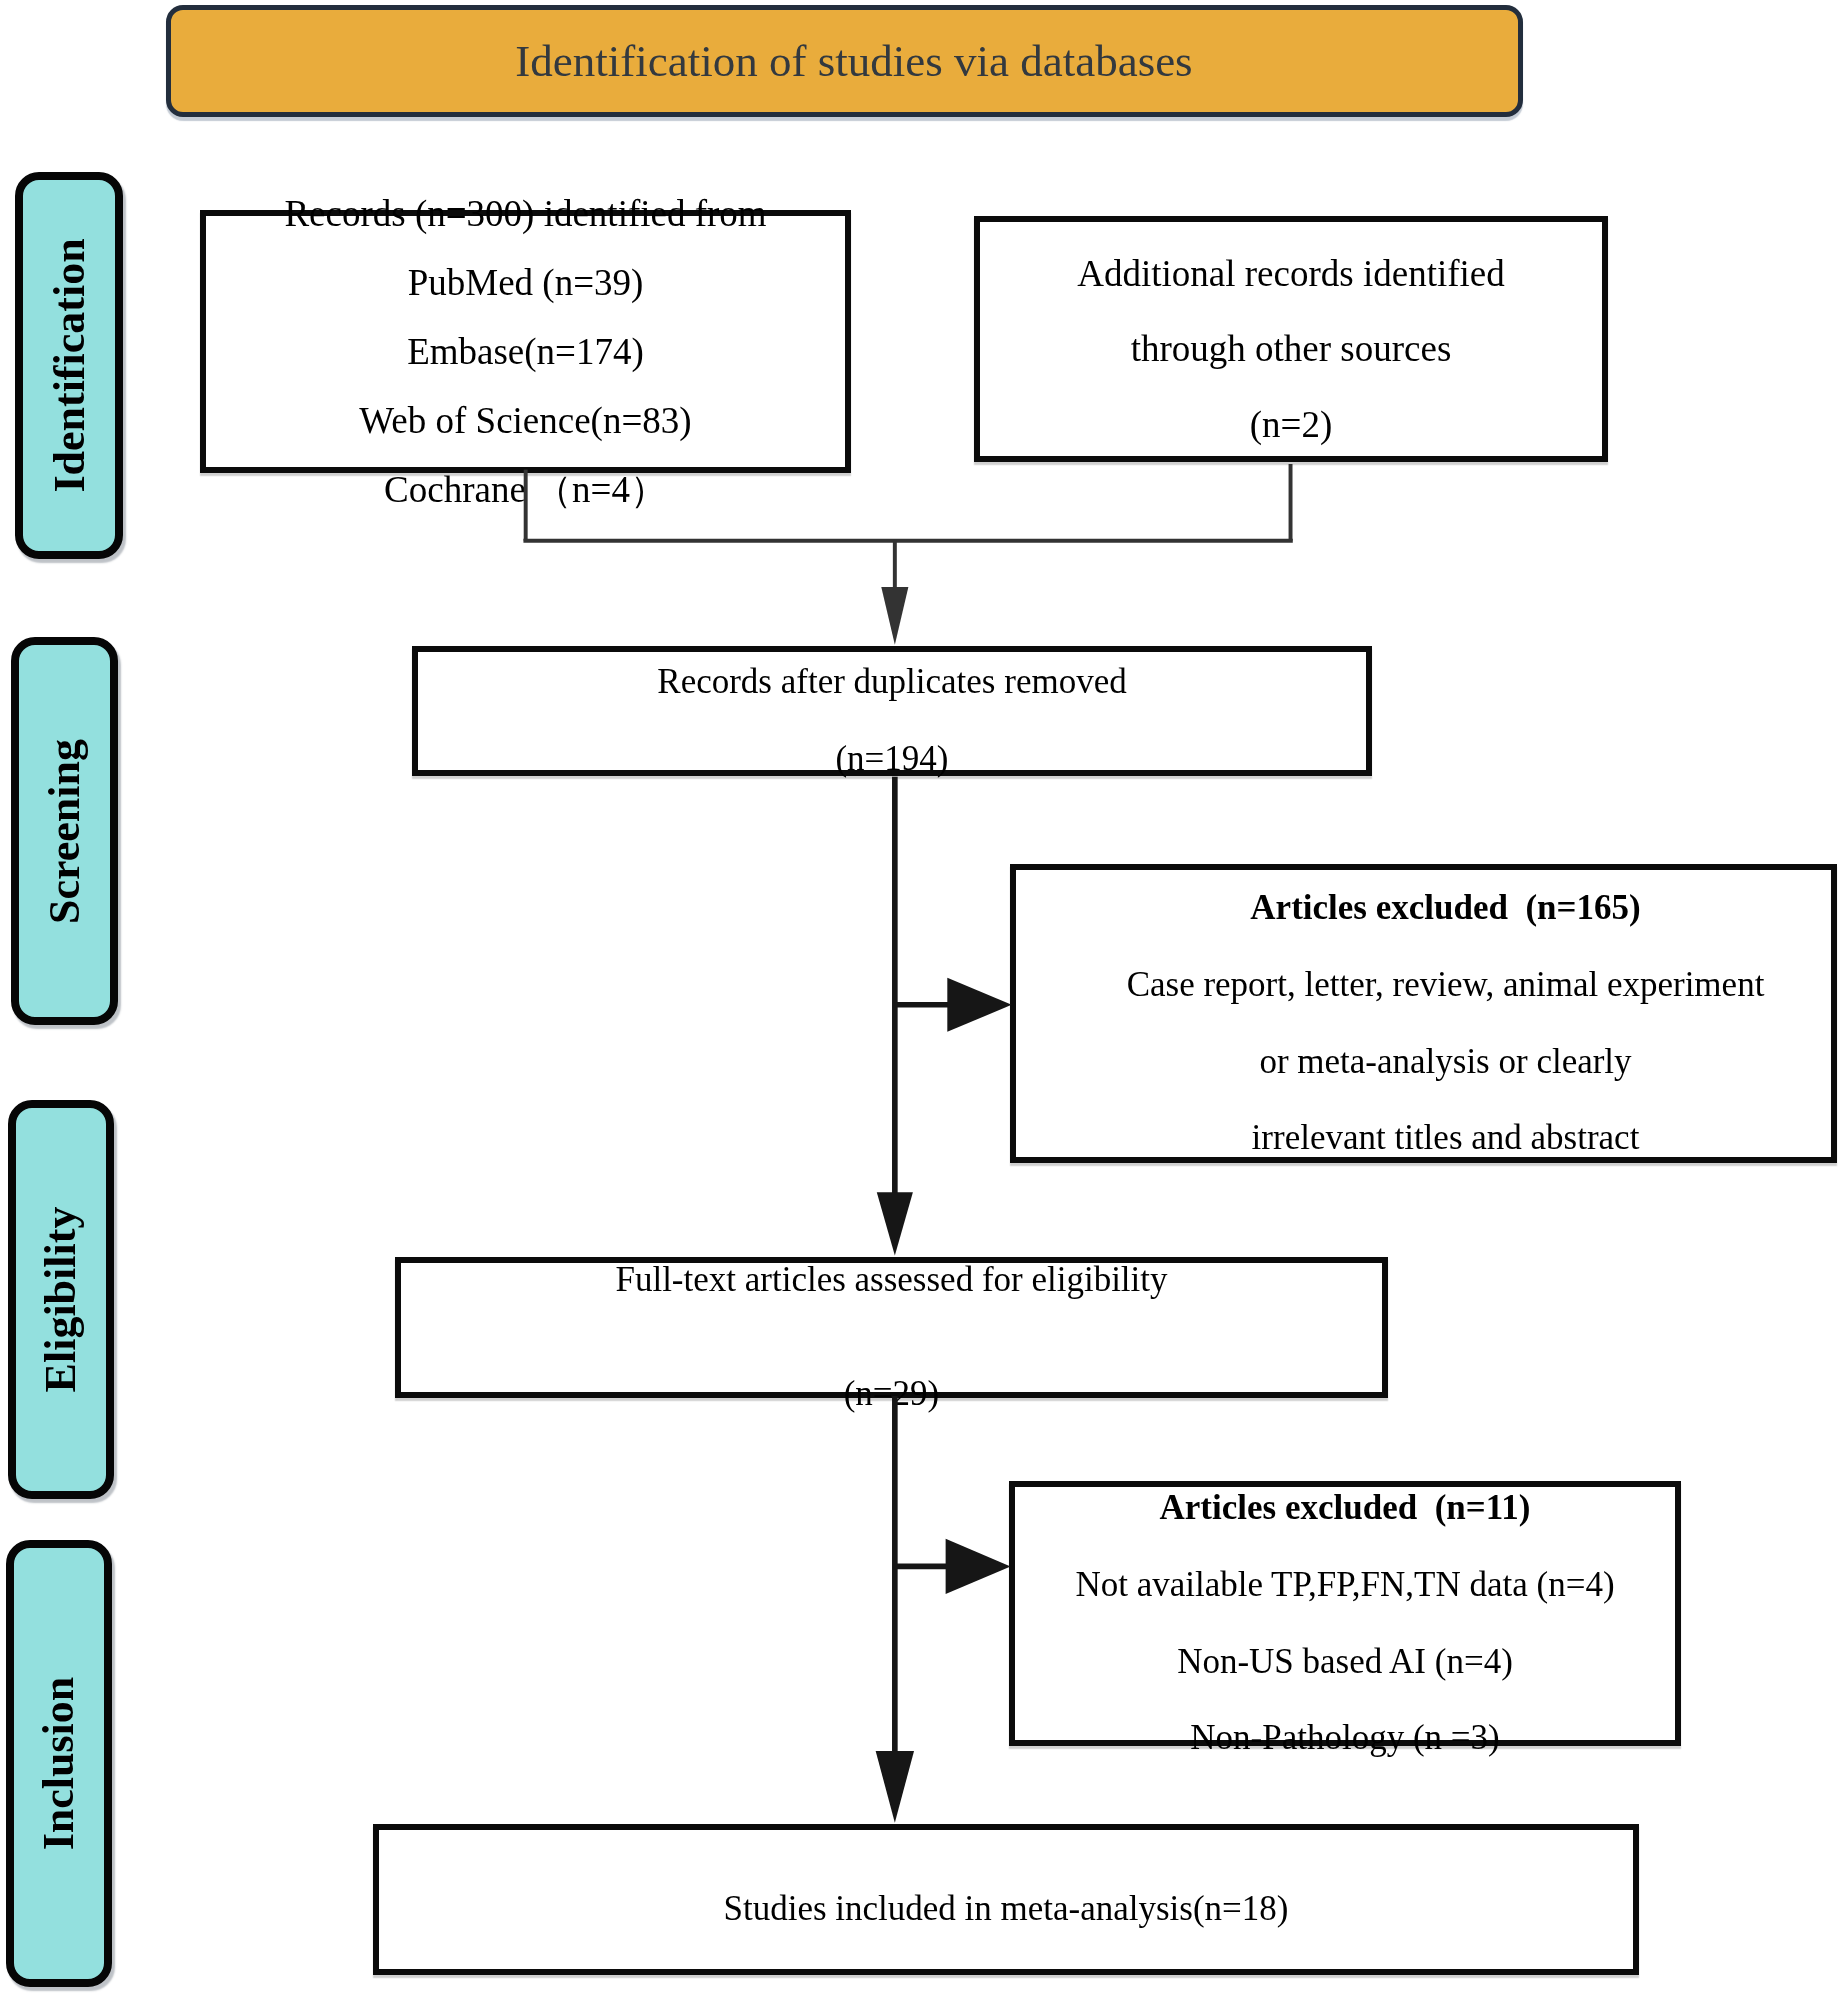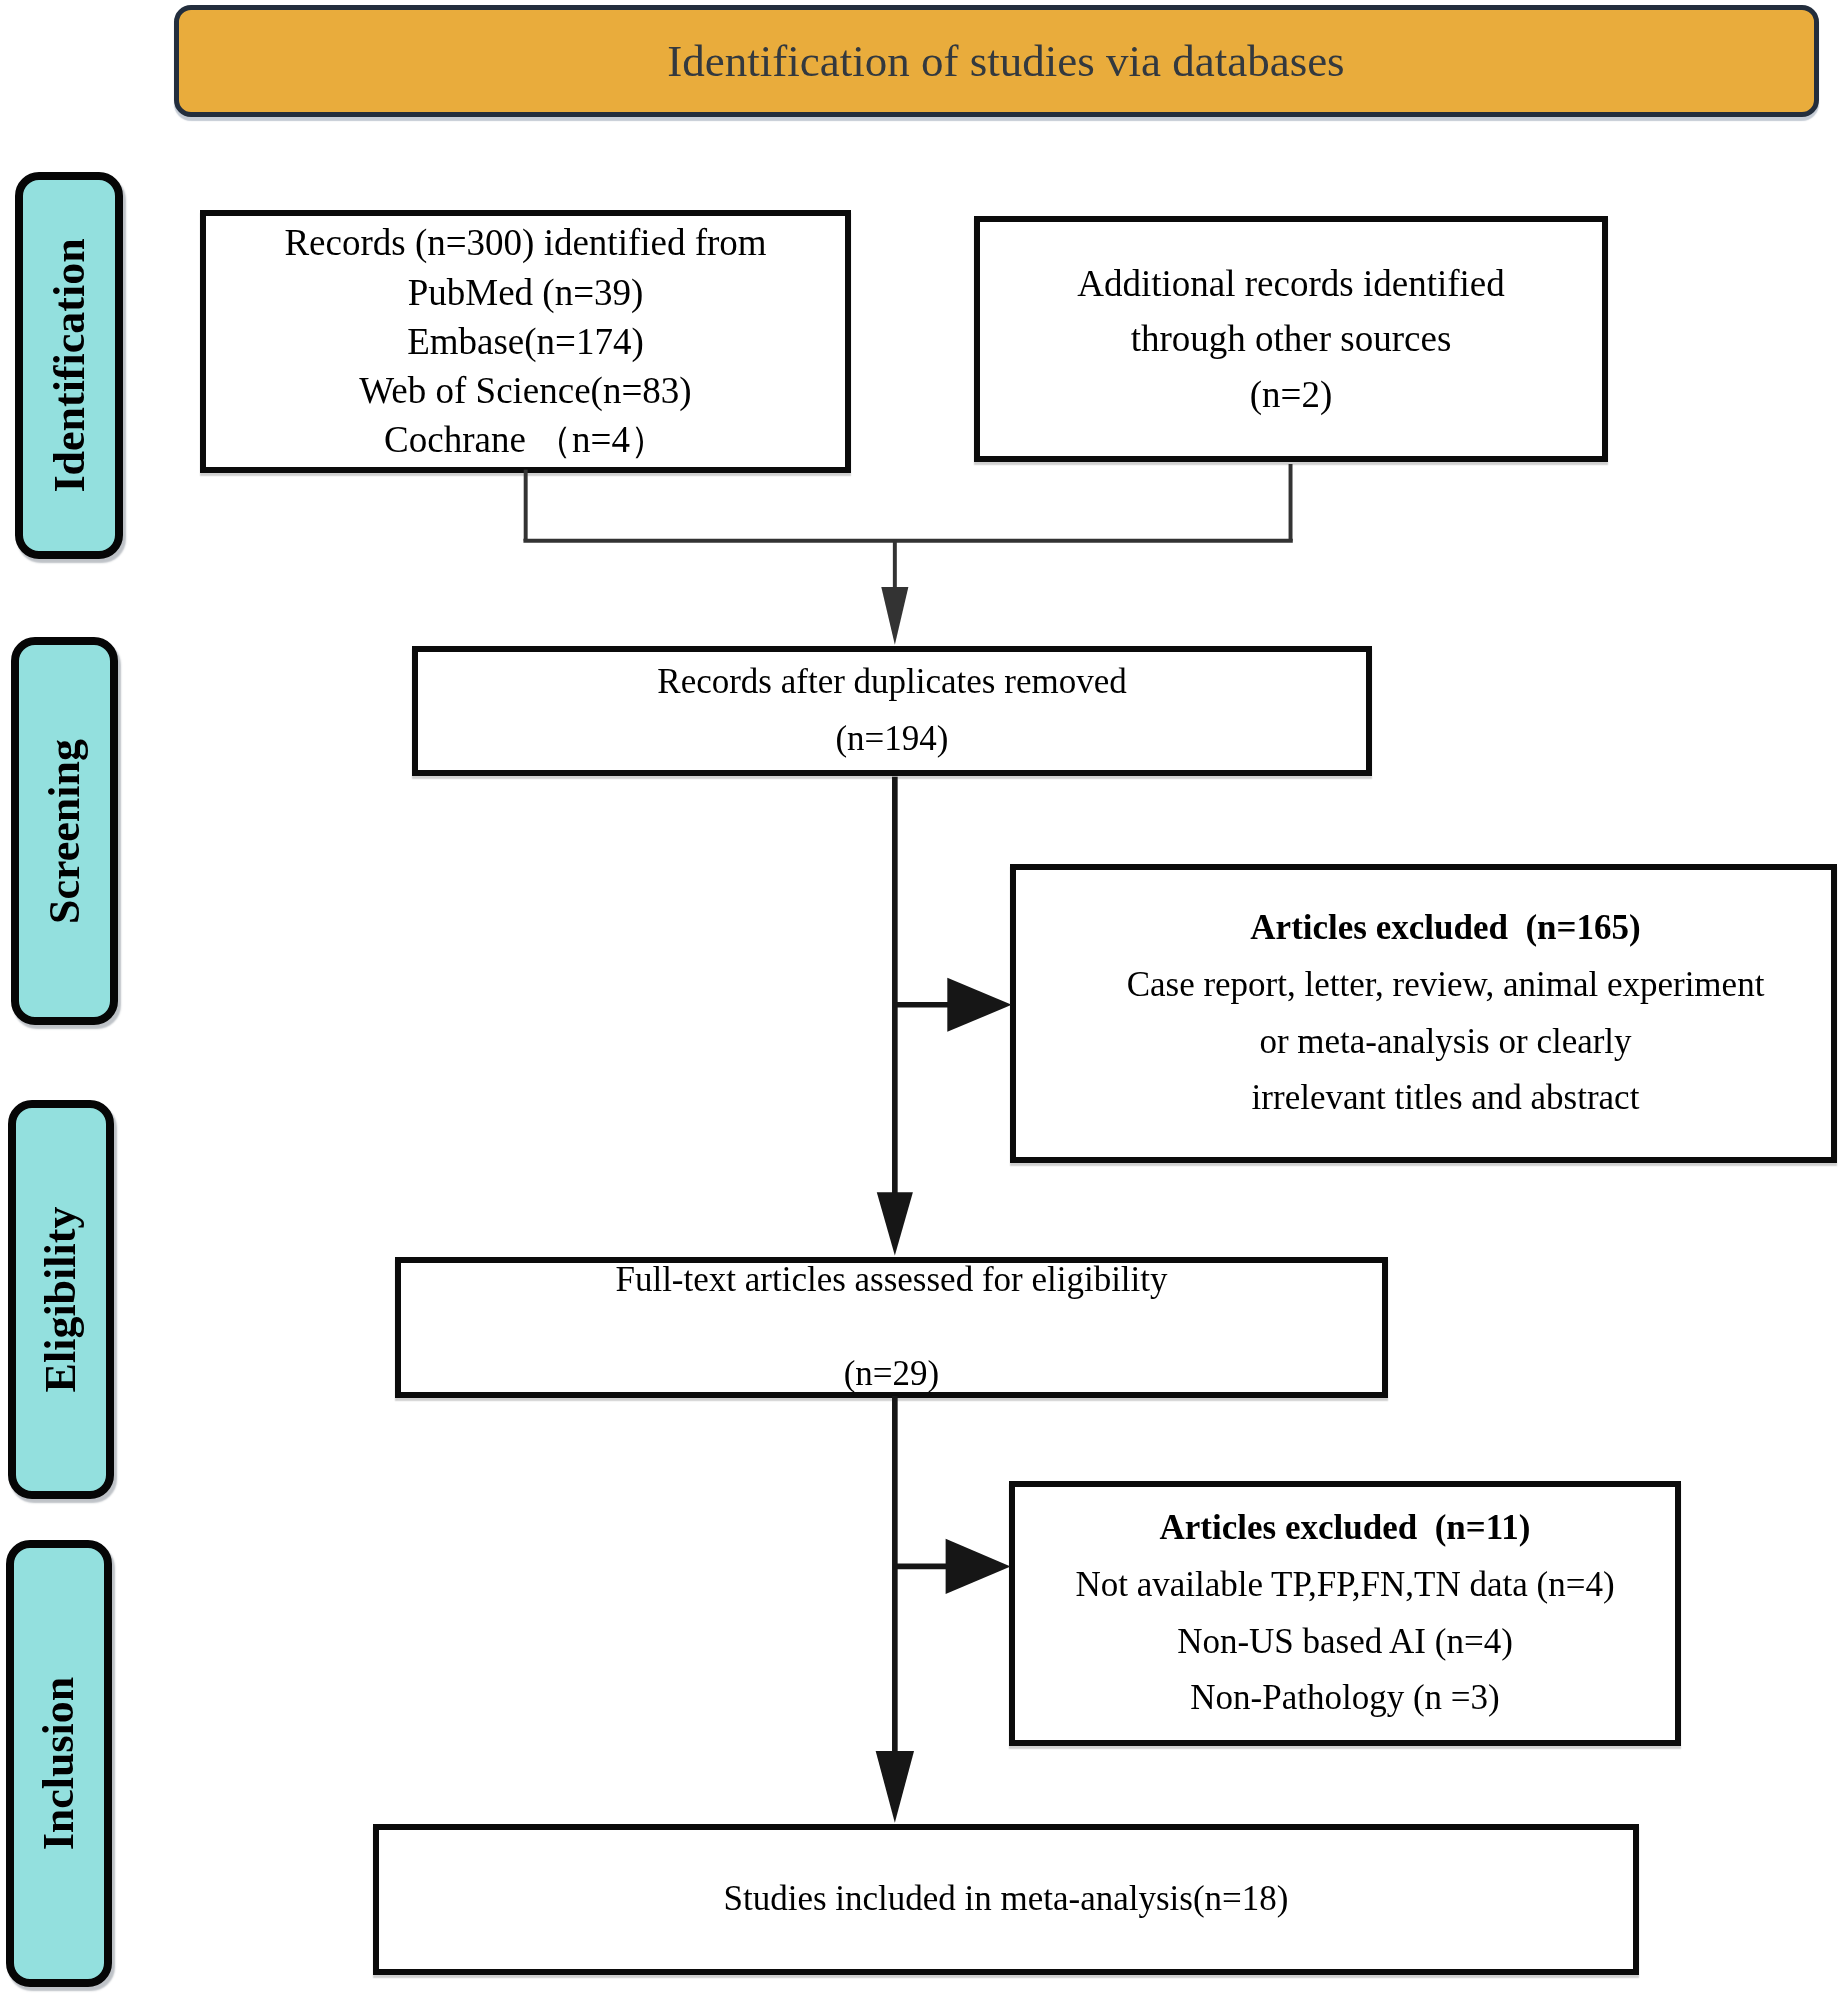--- a/index.html
+++ b/index.html
@@ -7,21 +7,21 @@
     --banner-fill:#E9AC3C; --banner-border:#232E3D; --banner-text:#33393F;
     --stage-fill:#93E0DE; --stage-border:#060606;
     --box-border:#0B0B0B; --connector:#161616; --elbow:#333333; --text:#000000;
   }
   .page{
     position:relative; width:1845px; height:2005px; background:#ffffff;
     font-family:"Liberation Serif", serif; color:var(--text); overflow:hidden;
   }
   
   .banner{
-    position:absolute; left:174px; top:4.5px; width:1645px; height:112px;
+    position:absolute; left:166px; top:4.5px; width:1357px; height:112px;
     background:var(--banner-fill); border:5.6px solid var(--banner-border);
     border-radius:17px; box-sizing:border-box;
     display:flex; align-items:center; justify-content:center;
     box-shadow:0 4px 1.1px rgba(150,162,178,.55);
     padding-left:19px;
   }
   .banner span{font-size:45px; color:var(--banner-text); white-space:nowrap;}
   
   .stage{
     position:absolute; background:var(--stage-fill);
@@ -37,21 +37,21 @@
   #stage-screening     {left:11.3px; top:637px; width:107px; height:388px;}
   #stage-eligibility   {left:8px; top:1100px; width:106px; height:399px;}
   #stage-inclusion     {left:5.6px; top:1540px; width:106px; height:447px;}
   
   .flowbox{
     position:absolute; background:#ffffff; border:6.8px solid var(--box-border);
     box-sizing:border-box; display:flex; flex-direction:column;
     align-items:center; justify-content:center; text-align:center;
     box-shadow:0 3.4px 1.1px rgba(120,120,120,.35);
   }
-  .flowbox .ln{display:block; white-space:pre-wrap; font-size:35px; line-height:1.62;}
+  .flowbox .ln{display:block; white-space:pre-wrap; font-size:35px; line-height:1.62;margin-top:20px;}
   .flowbox .head{font-weight:bold;}
   #box-records-identified {left:200px;  top:210px;  width:651px; height:263px;}
   #box-records-identified .ln{font-size:37px; line-height:1.33;}
   #box-additional-records {left:974px; top:216px;  width:634px; height:246px;}
   #box-additional-records .ln{font-size:37px; line-height:1.5;}
   #box-after-duplicates   {left:412px;  top:646px; width:960px; height:130px;}
   #box-excluded-screening {left:1010px; top:864px; width:827px; height:299px;padding-left:44px;}
   #box-fulltext-assessed  {left:395px;  top:1257px; width:993px; height:141px;gap:37px;}
   #box-excluded-eligibility{left:1009px;top:1481px; width:672px; height:265px;}
   #box-included           {left:373px;  top:1824px; width:1266px; height:151px;}

